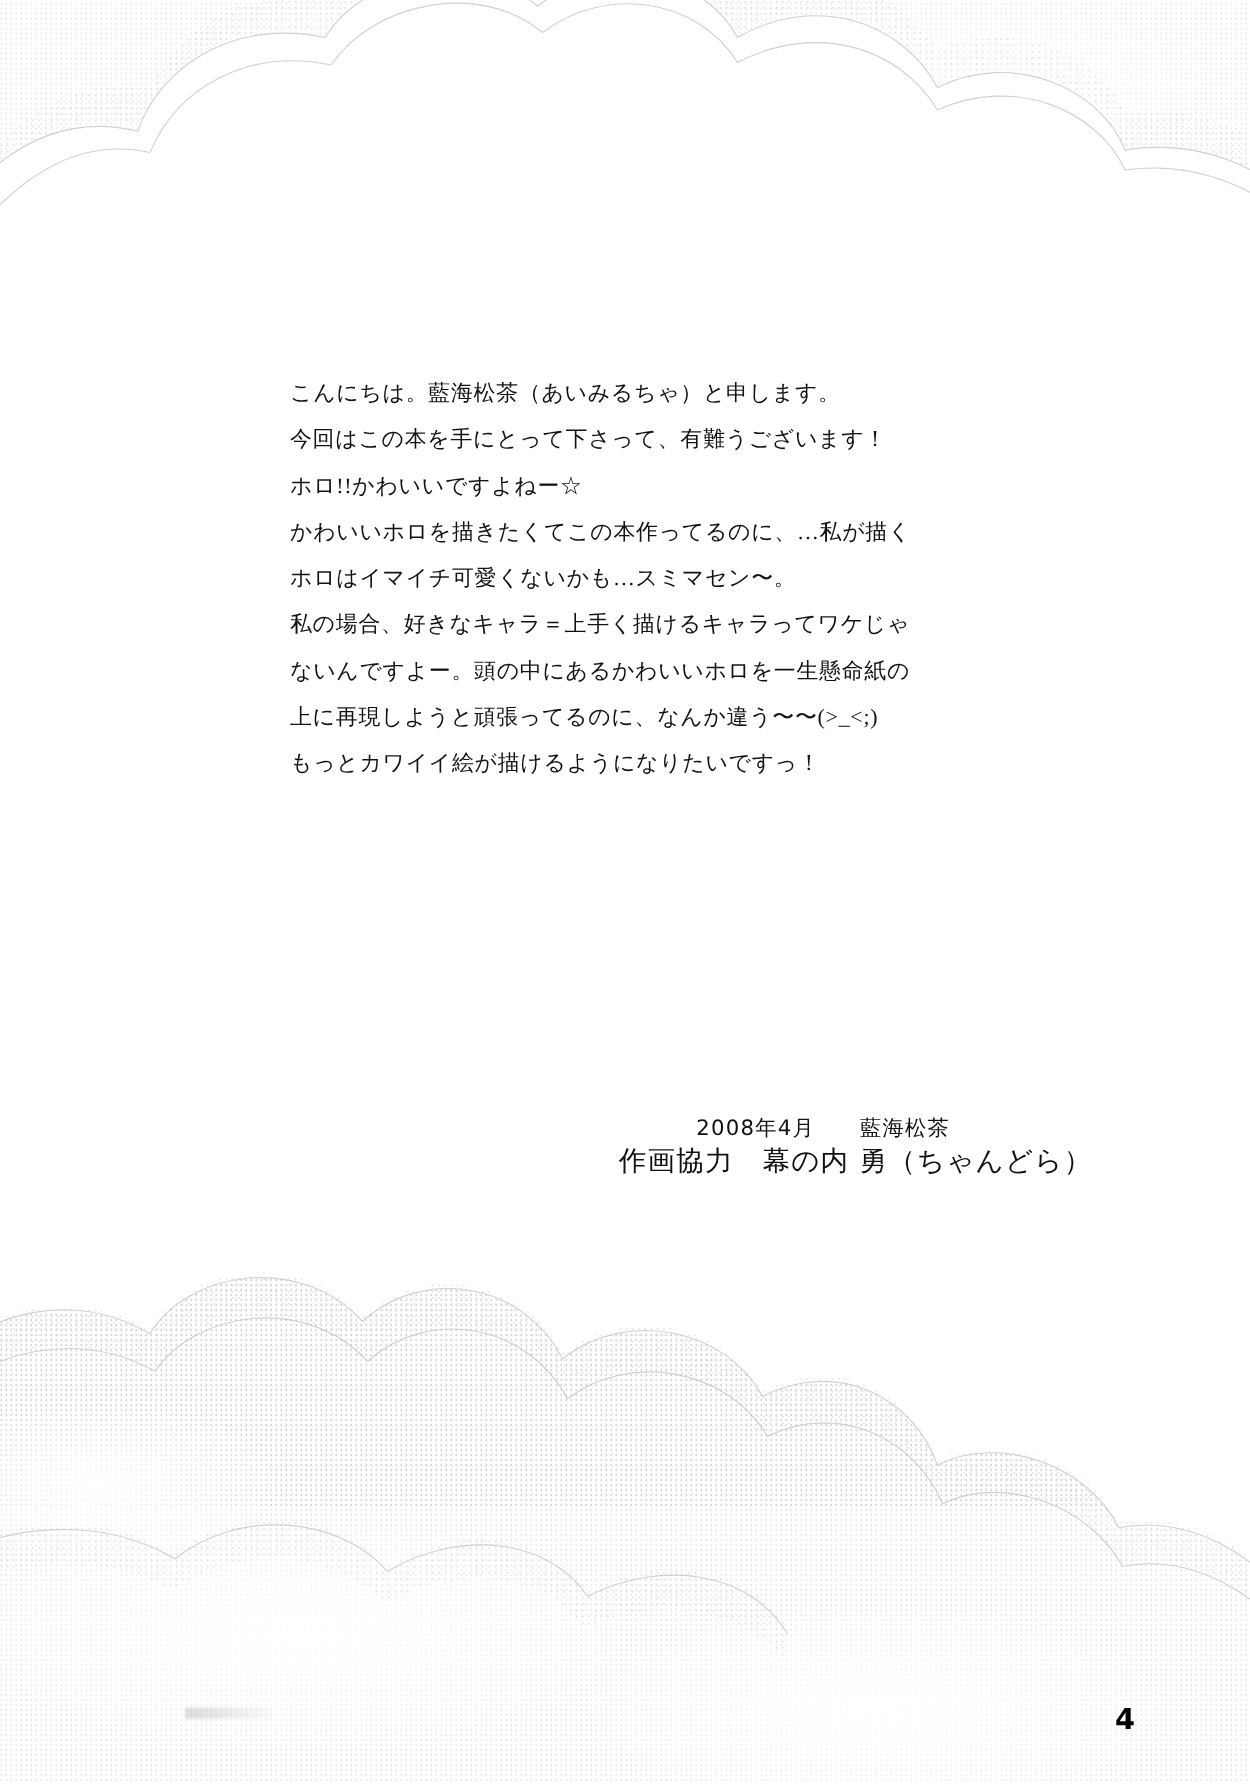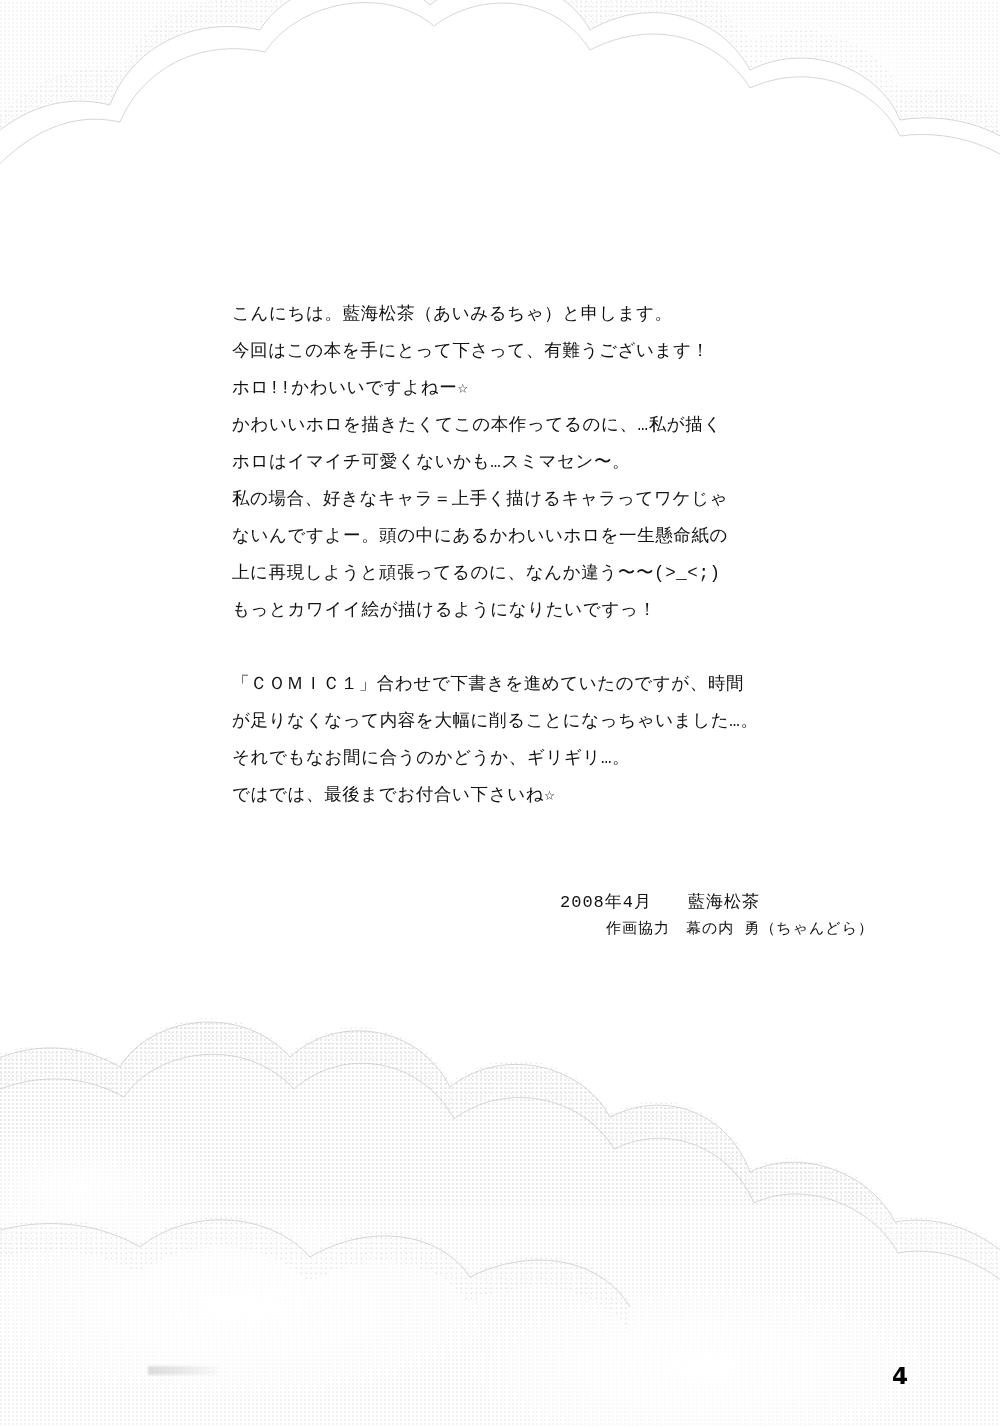--- a/index.html
+++ b/index.html
@@ -42,43 +42,42 @@
     left: 232px;
     top: 296px;
     width: 640px;
   }
   .para {
     font-size: 17.5px;
     line-height: 37px;
     letter-spacing: 0.6px;
     color: #121212;
     white-space: pre-wrap;
-    font-family: Liberation Mono, monospace;
+    font-family: Liberation Serif, serif;
   }
   .para + .para {
     margin-top: 37px;
   }
 
   
   .signature {
     position: absolute;
     left: 232px;
     top: 890px;
     width: 700px;
     text-align: right;
-    font-family: Liberation Mono, monospace;
   }
   .sig-line-1 {
     font-size: 17px;
     letter-spacing: 1px;
     line-height: 26px;
     padding-right: 172px;
   }
   .sig-line-2 {
-    font-size: 15px;
+    font-size: 22px;
     letter-spacing: 1px;
     line-height: 28px;
     padding-right: 58px;
   }
   .sig-line-3 {
     font-size: 11.5px;
     letter-spacing: 0.5px;
     line-height: 22px;
     padding-right: 56px;
     color: #1a1a1a;
@@ -205,24 +204,20 @@
 <div class="page-body">
   <div class="para">こんにちは。藍海松茶（あいみるちゃ）と申します。
 今回はこの本を手にとって下さって、有難うございます！
 ホロ!!かわいいですよねー☆
 かわいいホロを描きたくてこの本作ってるのに、…私が描く
 ホロはイマイチ可愛くないかも…スミマセン〜。
 私の場合、好きなキャラ＝上手く描けるキャラってワケじゃ
 ないんですよー。頭の中にあるかわいいホロを一生懸命紙の
 上に再現しようと頑張ってるのに、なんか違う〜〜(&gt;_&lt;;)
 もっとカワイイ絵が描けるようになりたいですっ！</div>
-  <div class="para">「ＣＯＭＩＣ１」合わせで下書きを進めていたのですが、時間
-が足りなくなって内容を大幅に削ることになっちゃいました…。
-それでもなお間に合うのかどうか、ギリギリ…。
-ではでは、最後までお付合い下さいね☆</div>
 </div>
 
 <div class="signature">
   <div class="sig-line-1">2008年4月　　藍海松茶</div>
   <div class="sig-line-2">作画協力　幕の内 勇（ちゃんどら）</div>
 </div>
 
 <div class="smudge"></div>
 
 <div class="page-number">4</div>

